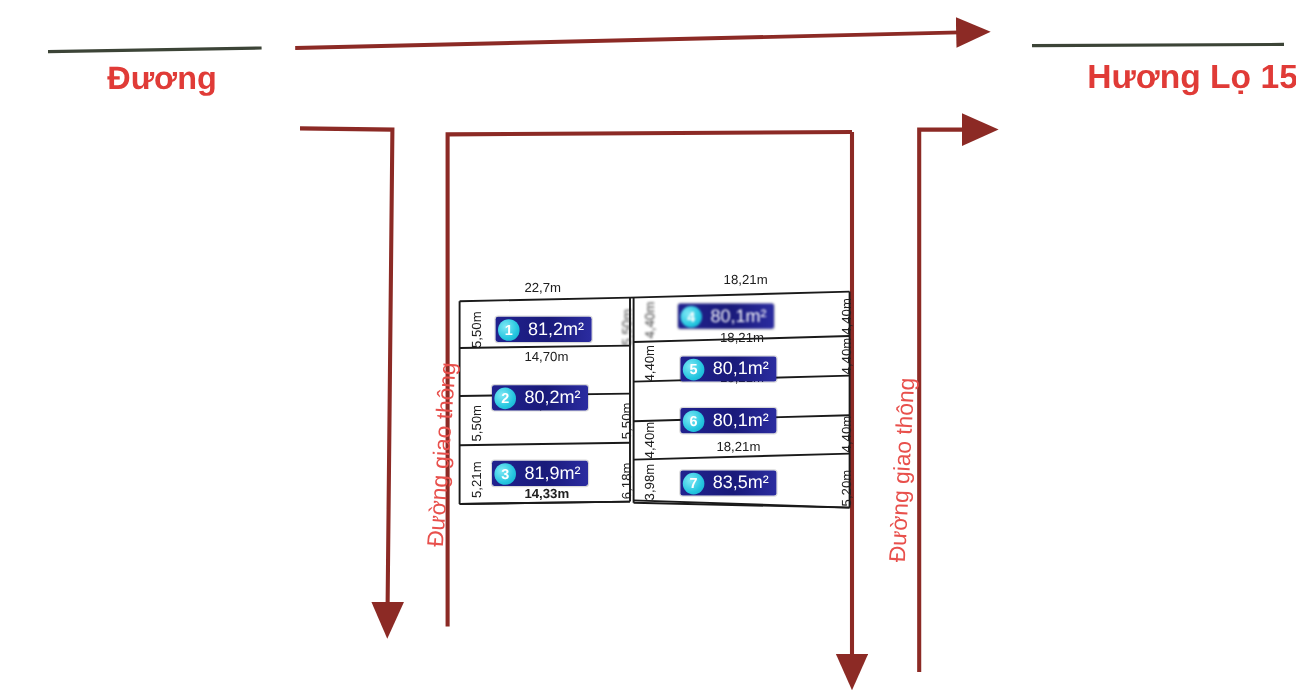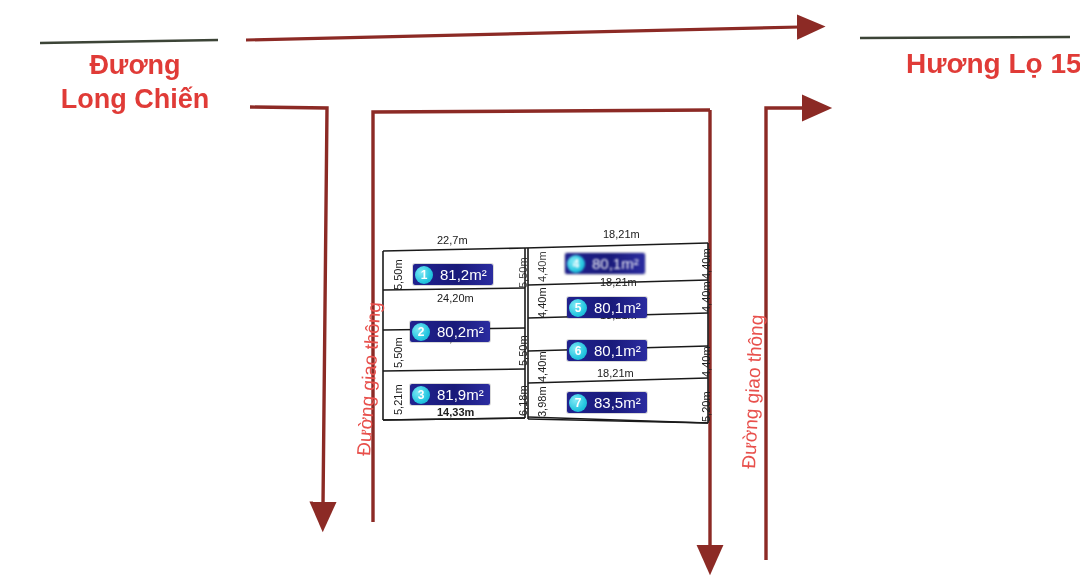--- a/index.html
+++ b/index.html
@@ -156,32 +156,31 @@
       <line x1="528" y1="248" x2="528" y2="419"></line>
       <line x1="708" y1="243" x2="708" y2="423"></line>
 
       <line x1="383" y1="420" x2="525" y2="418"></line>
       <line x1="528" y1="419" x2="708" y2="423"></line>
     </g>
   </svg>
 
   <div class="road-label" id="label-long-chien">
     <div>Đương</div>
-    <div>Long Chiến</div>
   </div>
 
 
   <div class="road-label" id="label-huong-lo">Hương Lọ 15</div>
 
   <div class="rot-label" id="label-gt-left">Đường giao thông</div>
   <div class="rot-label" id="label-gt-right">Đường giao thông</div>
 
   <div class="dim" style="left:437px;top:234px;">22,7m</div>
 
-  <div class="dim" style="left:437px;top:292px;">24,20m</div>
+  <div class="dim" style="left:437px;top:292px;">14,70m</div>
   <div class="dim" style="left:437px;top:332px;">14,51m</div>
   <div class="dim" style="left:437px;top:406px;font-weight:bold;">14,33m</div>
 
   <div class="dim vert" style="left:392px;top:290px;">5,50m</div>
   <div class="dim vert" style="left:392px;top:368px;">5,50m</div>
   <div class="dim vert" style="left:392px;top:415px;">5,21m</div>
 
   <div class="dim vert blur" style="left:517px;top:288px;">5,50m</div>
   <div class="dim vert" style="left:517px;top:366px;">5,50m</div>
   <div class="dim vert" style="left:517px;top:416px;">6,18m</div>

